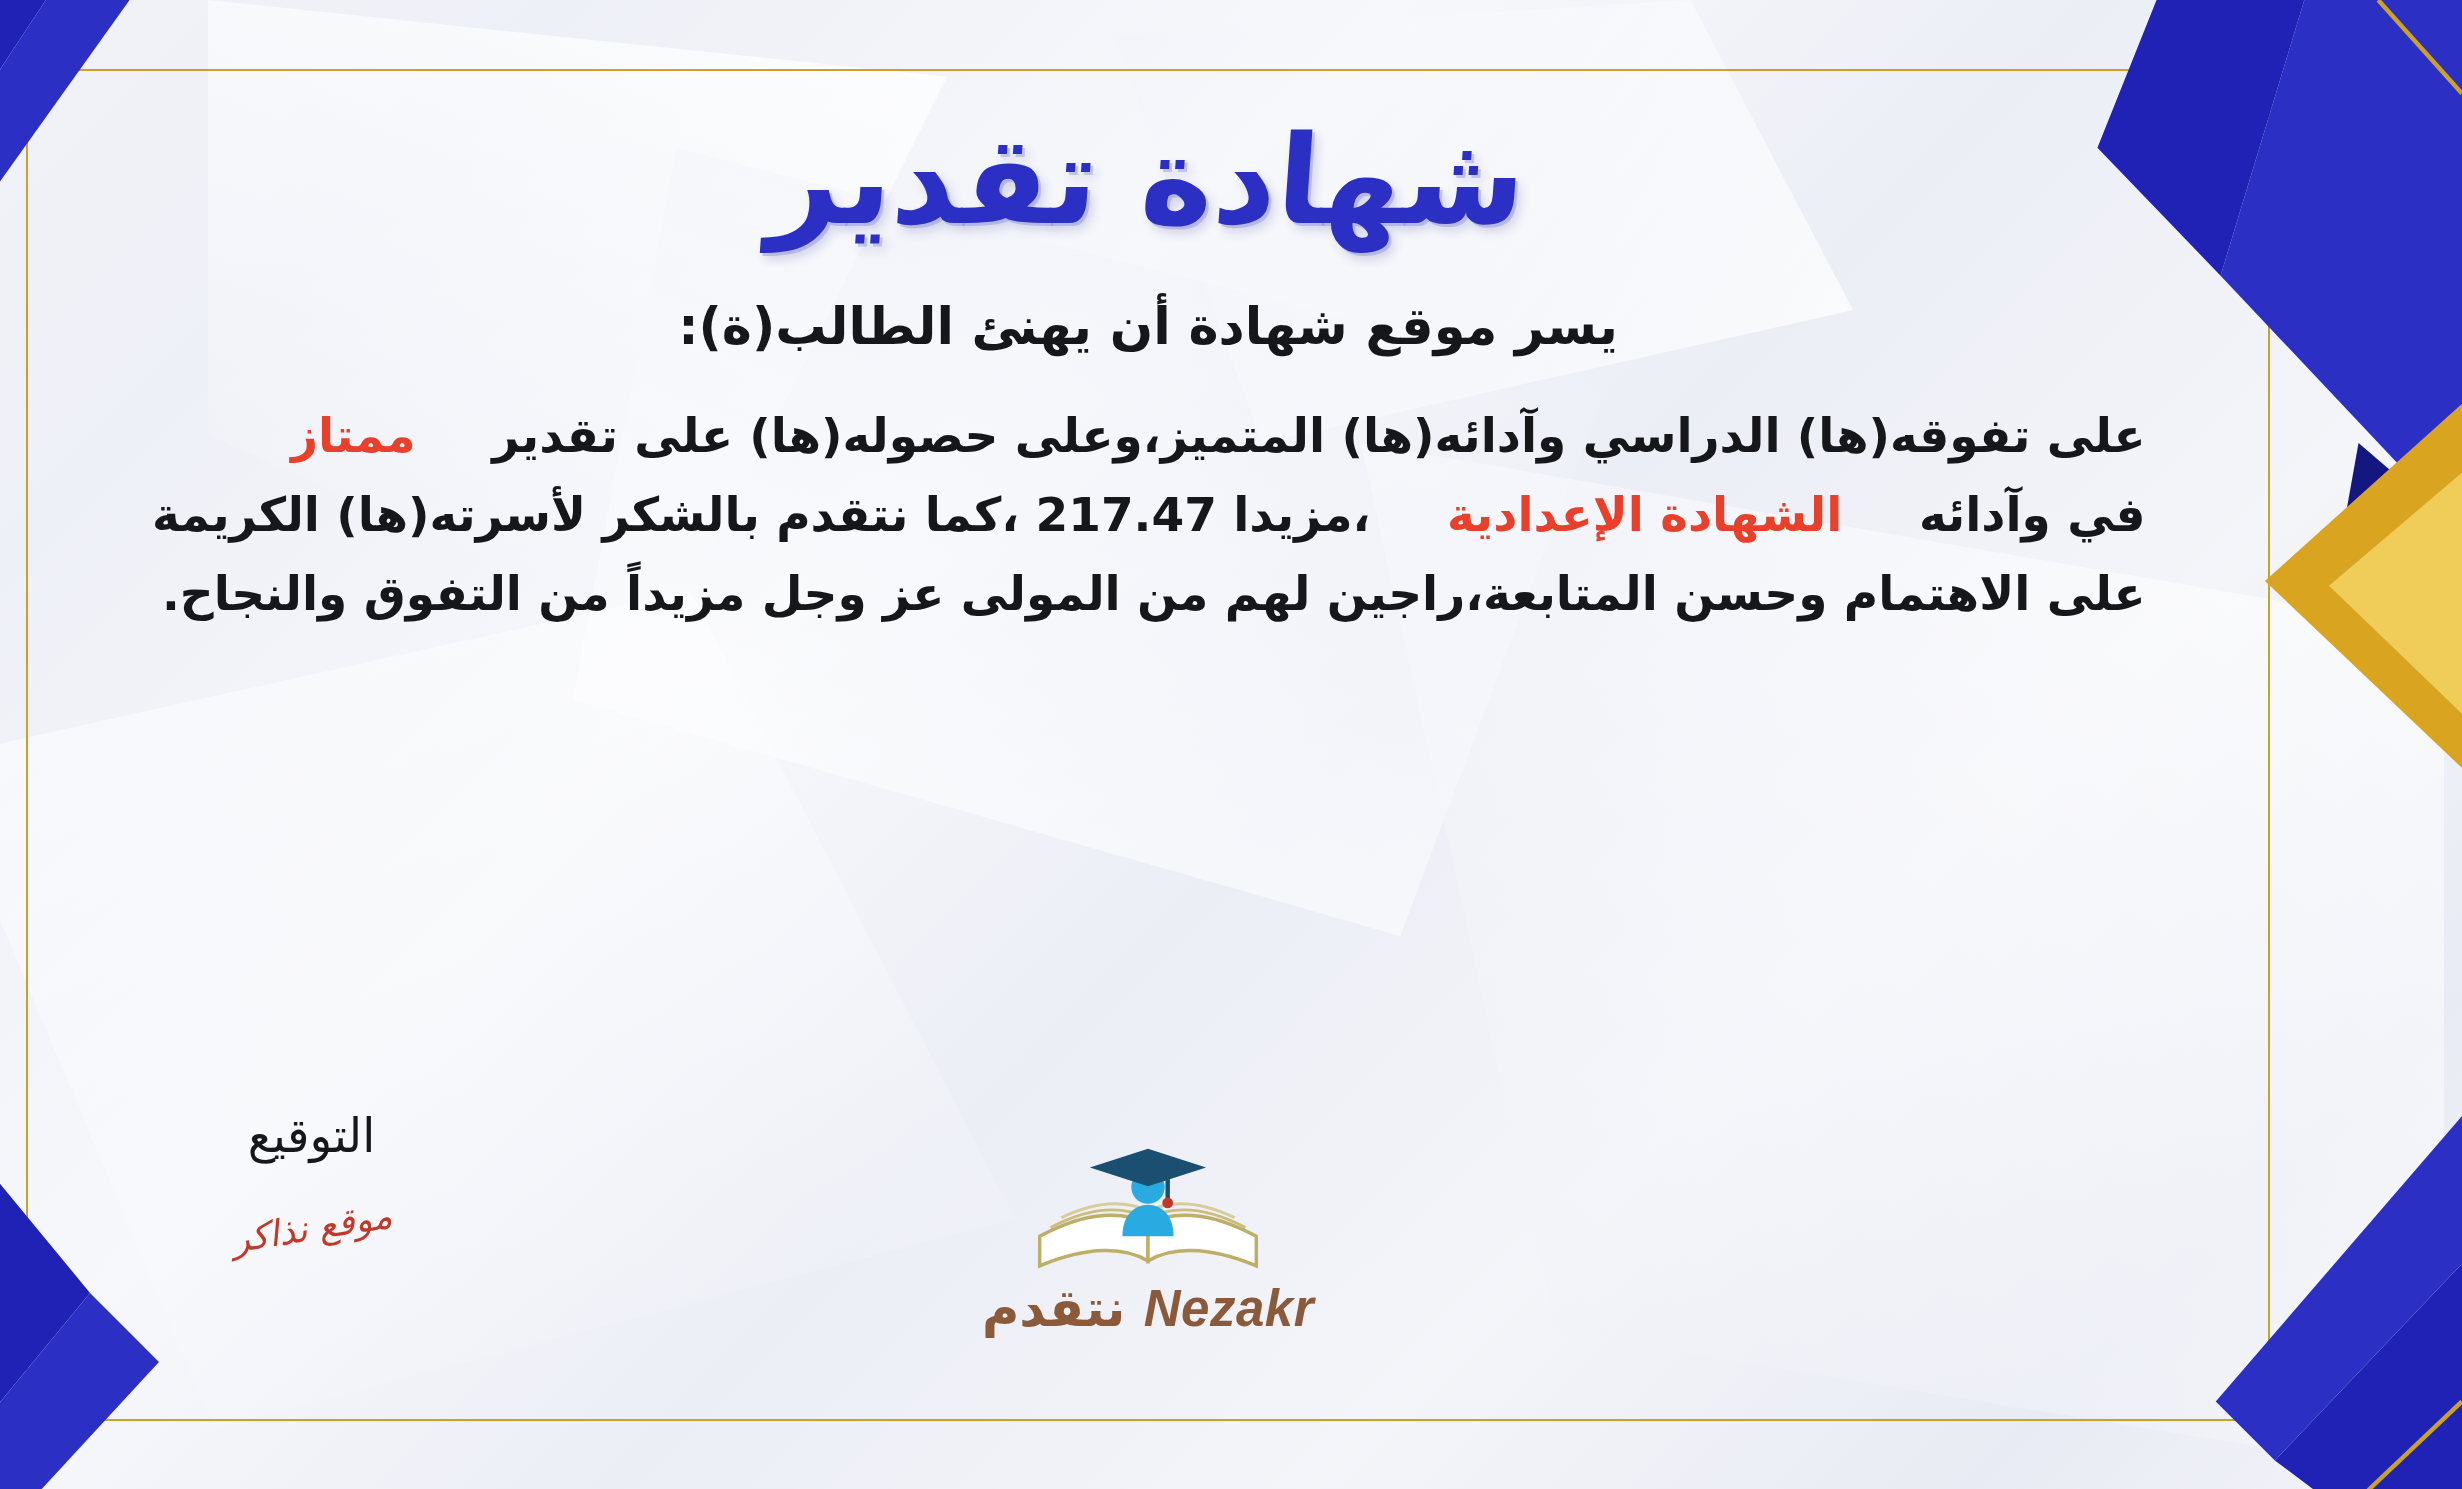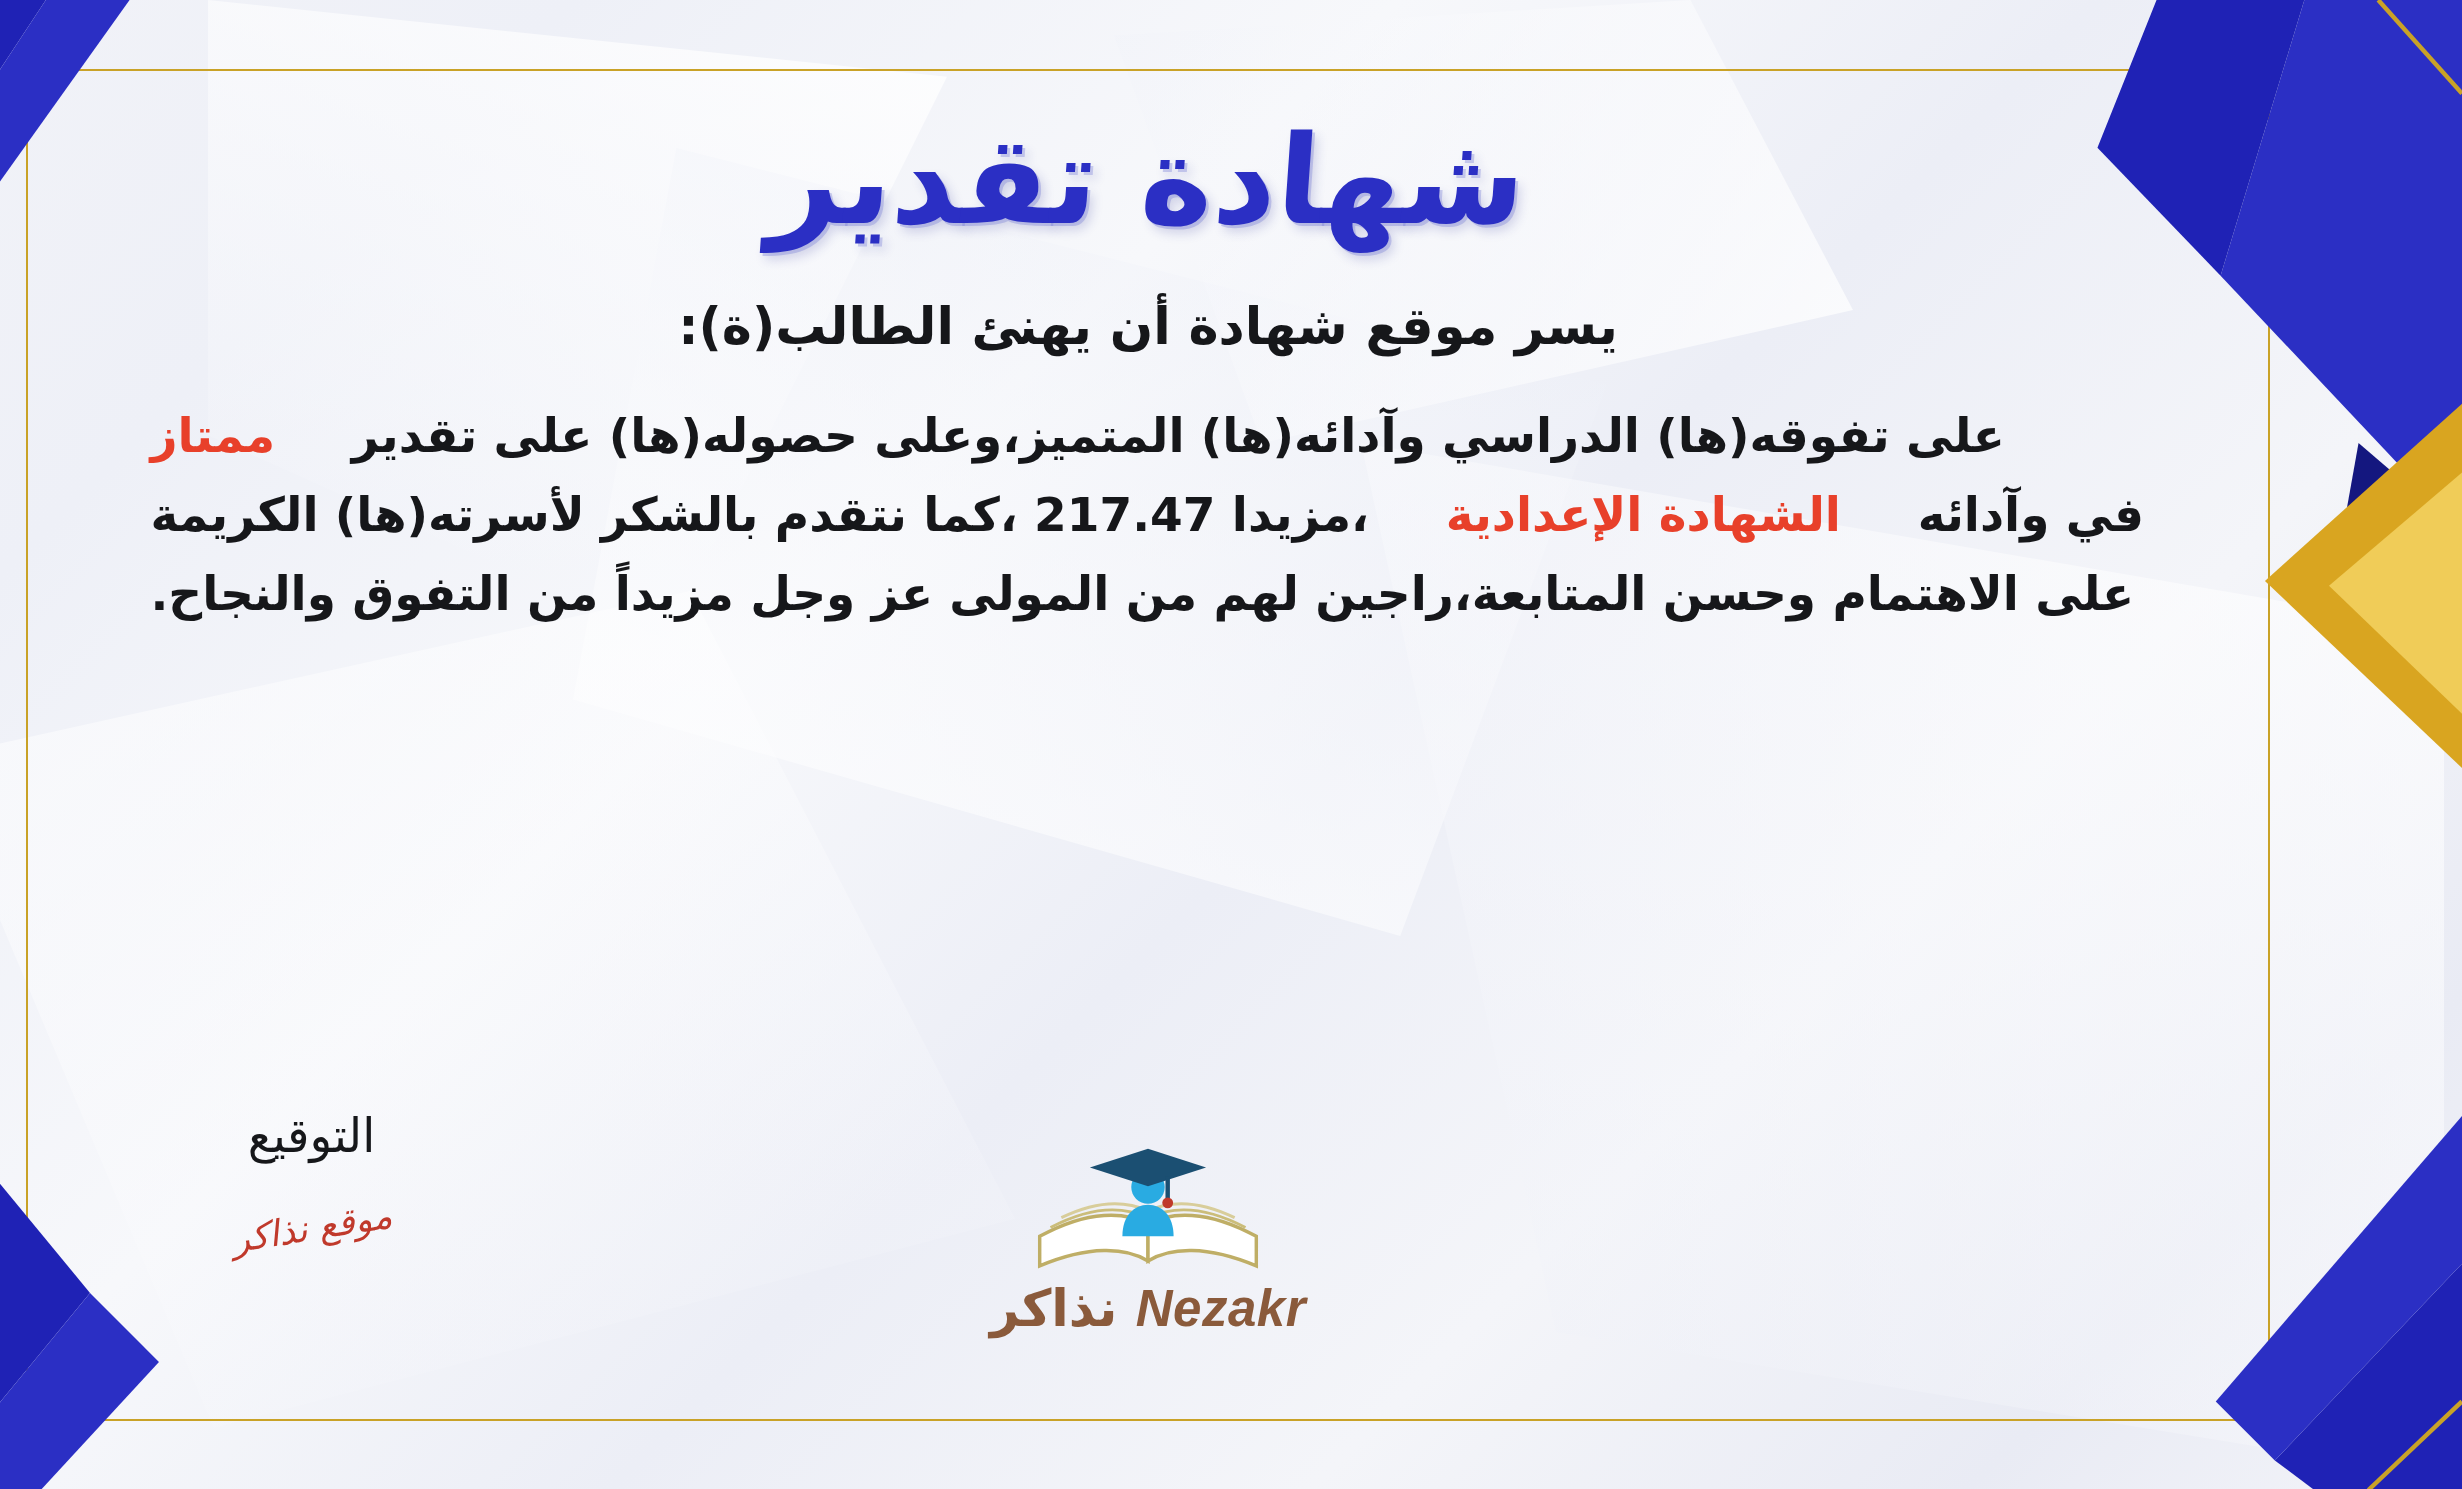--- a/index.html
+++ b/index.html
@@ -135,21 +135,21 @@
   }
   .student-name {
     color: #e8402a;
     font-size: 51px;
     margin-bottom: 29.5px;
     letter-spacing: 1px;
   }
   .para {
     font-size: 47px;
     line-height: 1.68;
-    text-align: left;
+    text-align: right;
   }
   .para .hl {
     color: #e8402a;
     font-weight: bold;
   }
   .gap {
     display: inline-block;
     width: 44px;
   }
 
@@ -301,20 +301,20 @@
           <path d="M208 250 C208 208, 232 186, 260 186 C288 186, 312 208, 312 250 Z" fill="#29abe2"></path>
           <circle cx="260" cy="150" r="34" fill="#29abe2"></circle>
 
           <polygon points="260,72 378,110 260,148 142,110" fill="#1b4f72"></polygon>
           <path d="M300 128 L300 176" stroke="#1b4f72" stroke-width="9" fill="none"></path>
           <circle cx="300" cy="182" r="11" fill="#c0392b"></circle>
         </svg>
       </div>
       <div class="logo-text">
         <span class="latin">Nezakr</span>
-        <span>نذاكر</span>
+        <span>نتقدم</span>
       </div>
     </div>
 
   </div>
 
 </div>
 
 
 </body></html>

